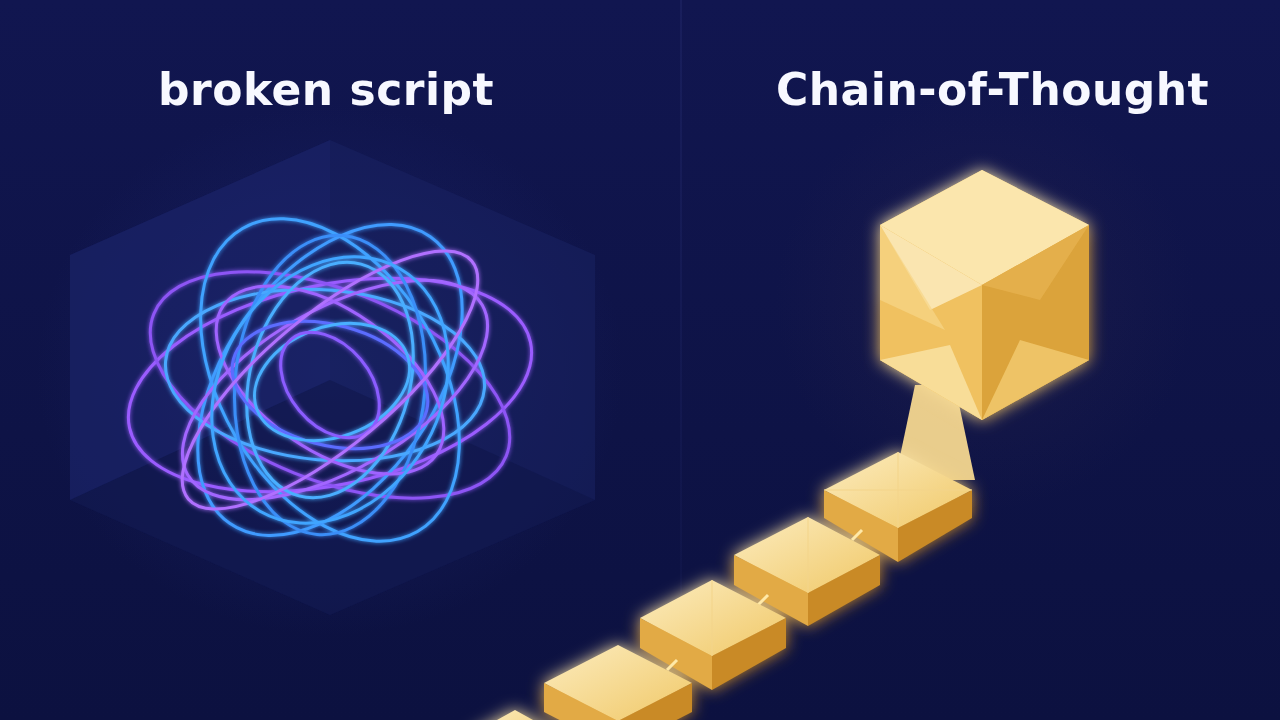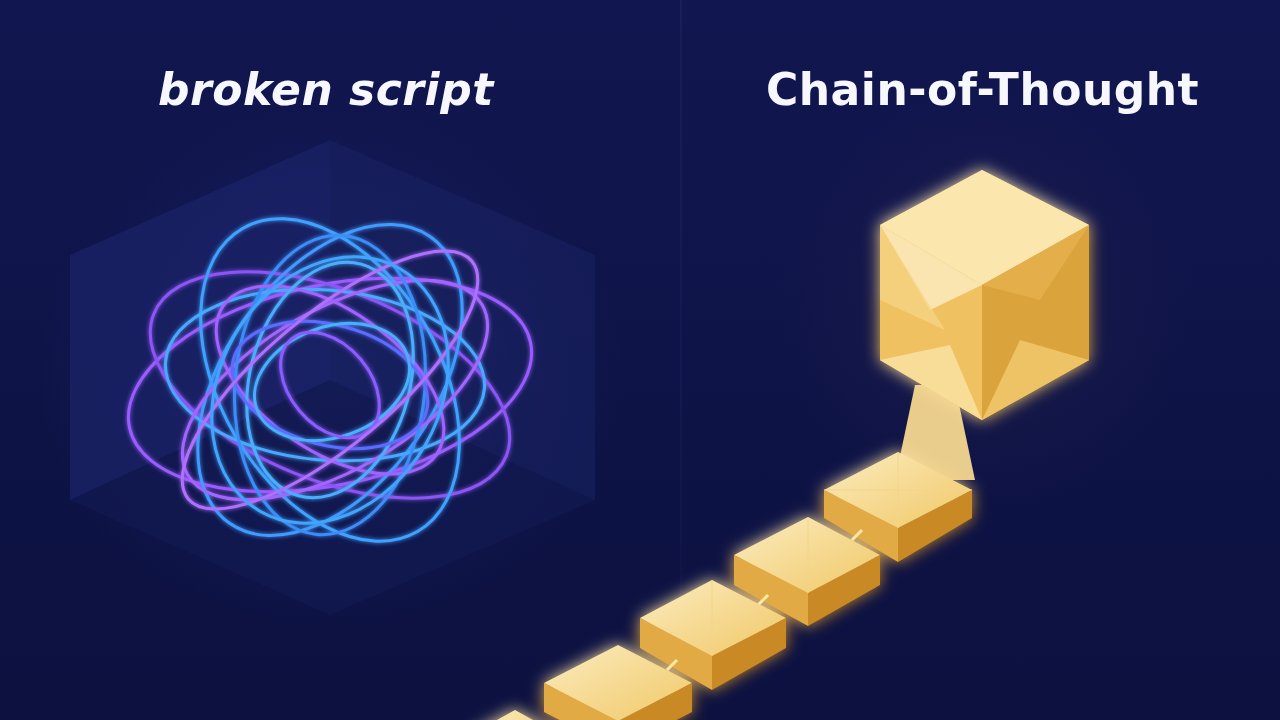--- a/index.html
+++ b/index.html
@@ -13,29 +13,29 @@
     background:
       radial-gradient(ellipse 420px 380px at 330px 370px, rgba(40,55,140,0.35), rgba(15,20,72,0) 70%),
       radial-gradient(ellipse 300px 300px at 985px 300px, rgba(60,50,80,0.25), rgba(15,20,72,0) 70%),
       linear-gradient(180deg,#111650 0%, #0e1346 60%, #0c1140 100%);
   }
   .divider {
     position:absolute; left:680px; top:0; width:2px; height:720px;
     background:linear-gradient(180deg, rgba(30,36,100,0.6), rgba(20,26,80,0.2));
   }
   .panel { position:absolute; top:0; height:720px; }
-  .panel.left { left:0; width:680px;font-style:italic; }
+  .panel.left { left:0; width:680px; }
   .panel.right { left:682px; width:598px; }
   .title {
     position:absolute; color:#f7f8ff; font-weight:bold;
     font-size:44px; letter-spacing:0.5px; white-space:nowrap;
     font-family:"DejaVu Sans", sans-serif;
   }
   .title.left { left:158px; top:64px; }
-  .title.right { left:84px; top:64px;text-align:center; }
+  .title.right { left:94px; top:64px;text-align:center; }
   svg { position:absolute; left:0; top:0; }
 </style>
 </head>
 <body>
 
 <div class="bg"></div>
 <div class="divider"></div>
 
 <div class="panel left">
   <div class="title left">broken script</div>

